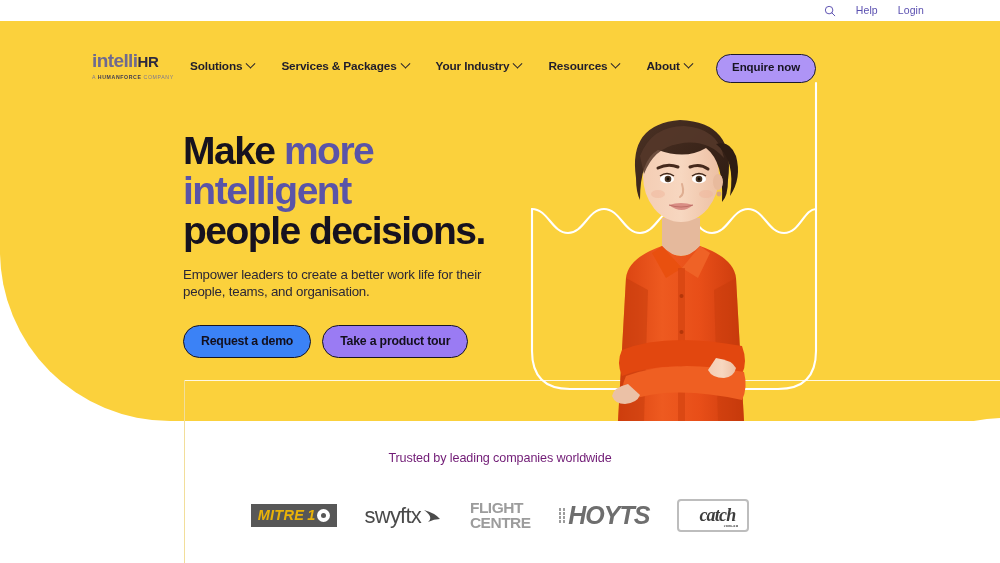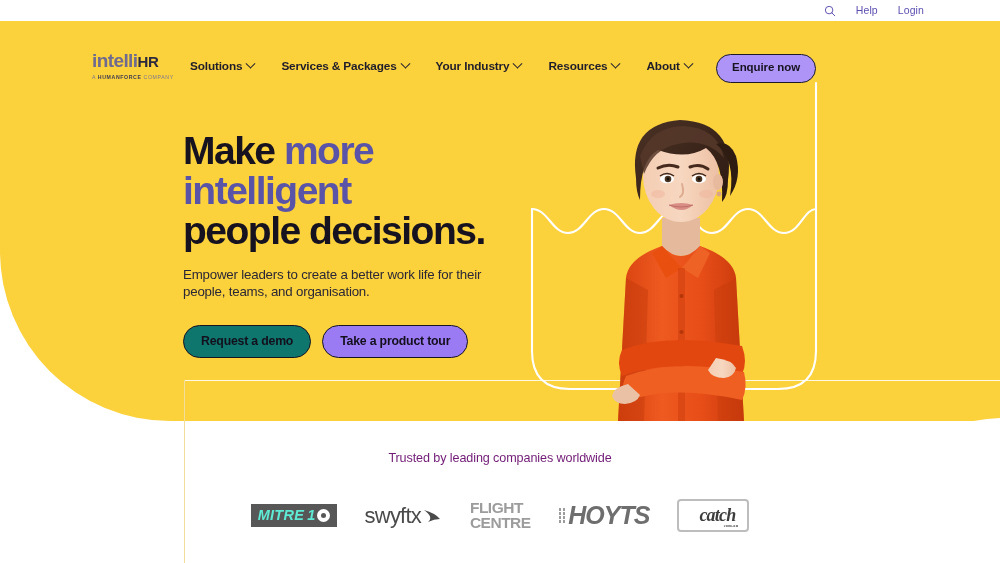--- a/index.html
+++ b/index.html
@@ -179,21 +179,21 @@
     border-radius: 20px;
     font-size: 12.3px;
     font-weight: 700;
     color: #130f1c;
     letter-spacing: -0.2px;
     padding: 9px 17px 10px;
     cursor: pointer;
     white-space: nowrap;
     line-height: 1;
   }
-  .btn-demo { background: #0f766e; }
+  .btn-demo { background: #3b82f6; }
   .btn-tour { background: #9A7BF3; }
 
   
   .person {
     position: absolute;
     left: 566px; top: 100px;
     width: 230px; height: 321px;
     z-index: 12;
   }
 
@@ -217,21 +217,21 @@
     align-items: center;
     justify-content: center;
     gap: 28px;
     height: 60px;
   }
   .brand { display: flex; align-items: center; justify-content: center; }
 
   
   .brand-mitre {
     background: #575757;
-    color: #5eead4;
+    color: #eab308;
     font-size: 14.5px;
     font-weight: 700;
     font-style: italic;
     letter-spacing: 0.3px;
     padding: 4px 7px 5px;
     display: flex; align-items: center; gap: 3px;
     line-height: 1;
   }
   .mitre-ten { display: flex; align-items: center; gap: 1px; }
   .mitre-o {

